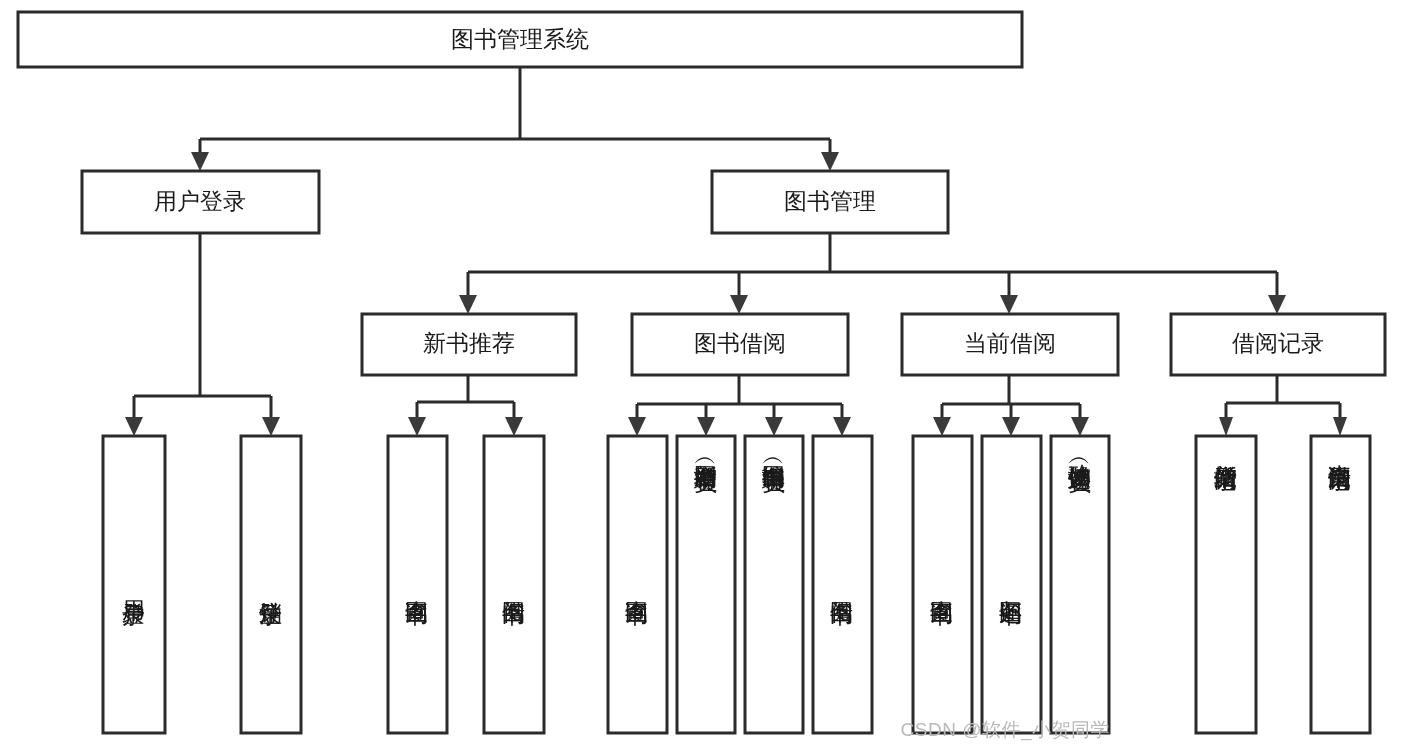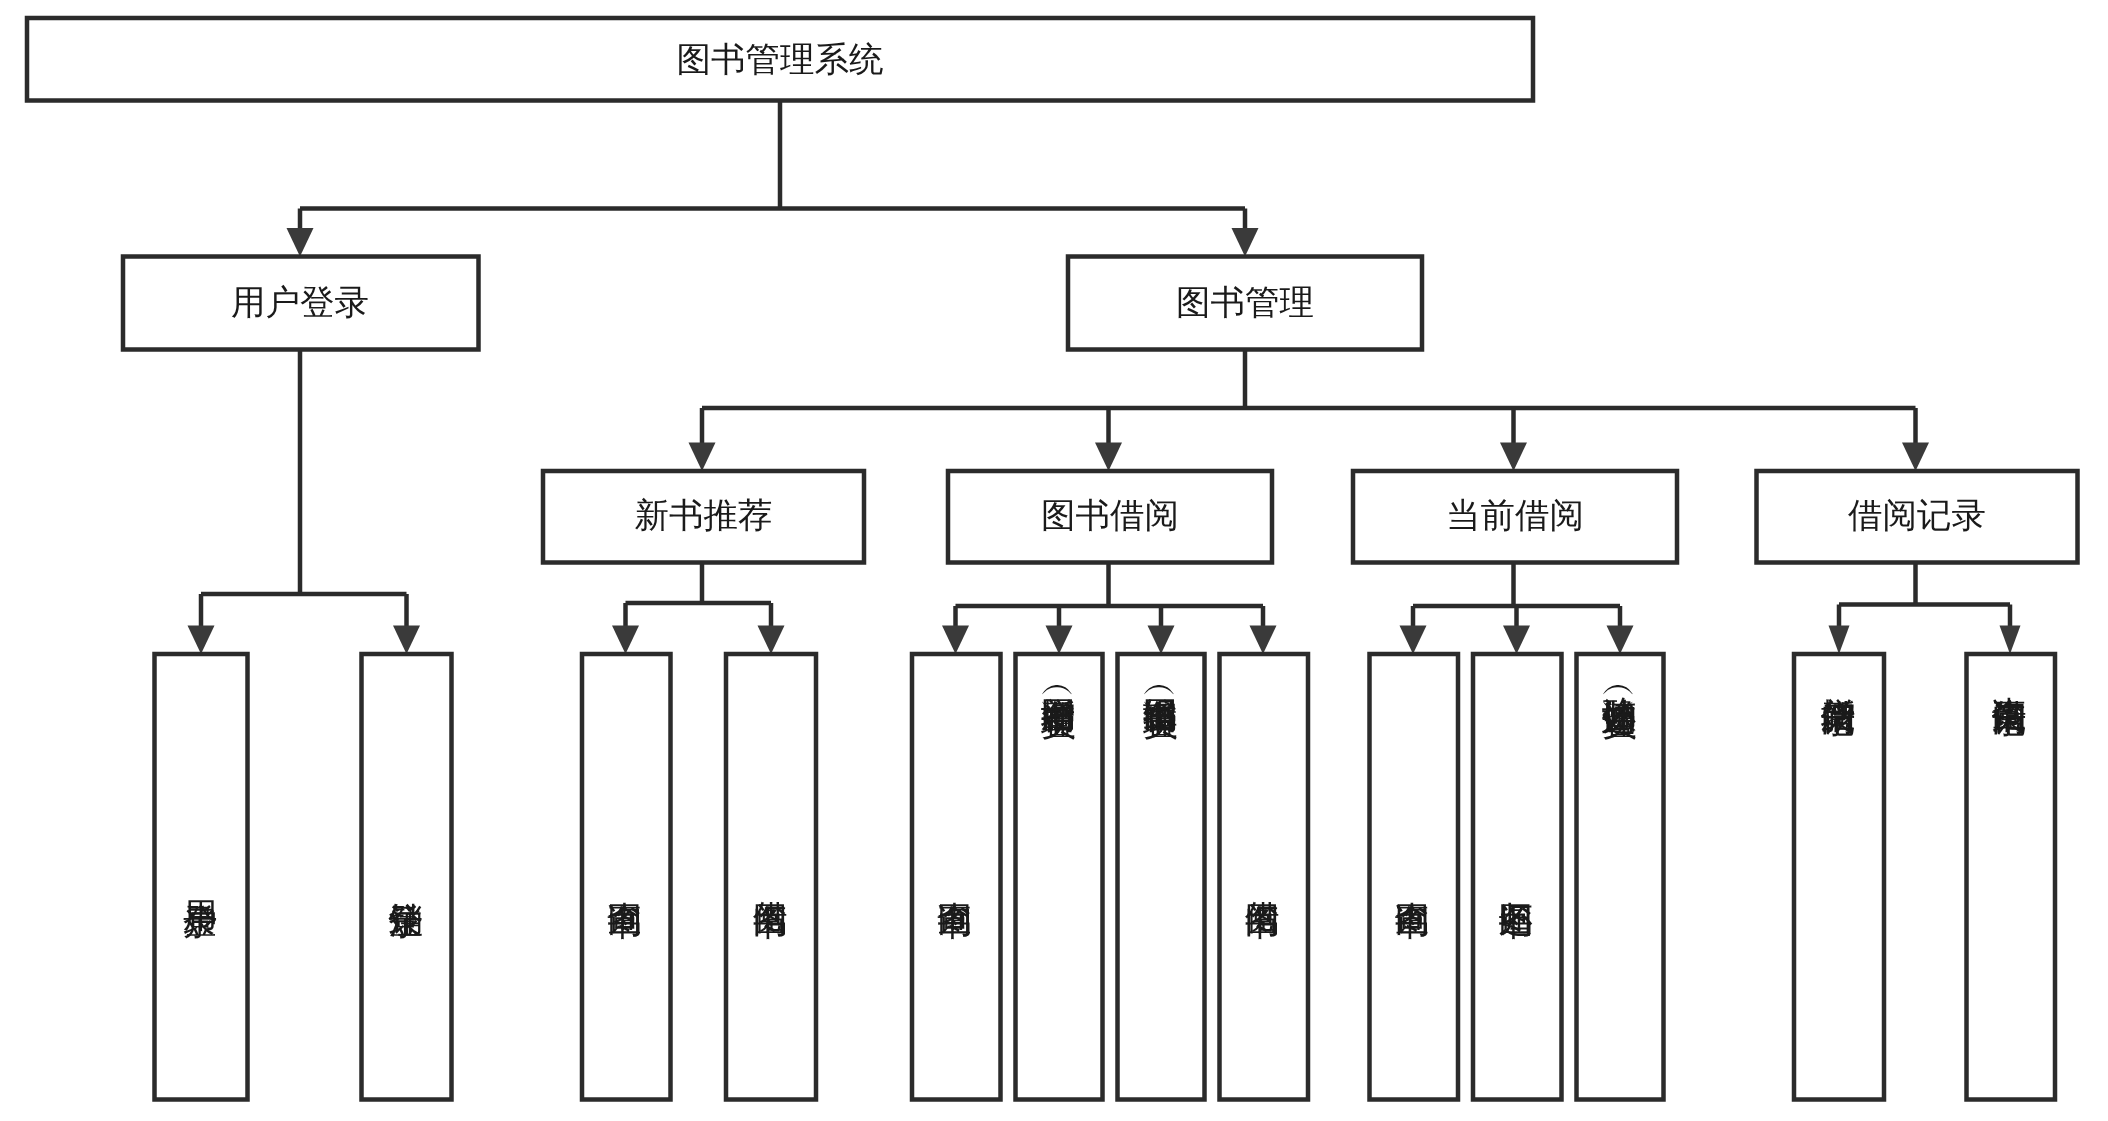--- a/index.html
+++ b/index.html
@@ -222,13 +222,14 @@
     <g>
       <rect class="node-rect" x="1196" y="436" width="60" height="297"></rect>
       <text class="node-label-v" x="1226" y="446" style="text-anchor: start;">新增借阅记录</text>
     </g>
     <g>
       <rect class="node-rect" x="1311" y="436" width="59" height="297"></rect>
       <text class="node-label-v" x="1340" y="446" style="text-anchor: start;">查询借阅记录</text>
     </g>
   </svg>
 
+  <div class="watermark">CSDN @软件_小贺同学</div>
 </div>
 
 </body></html>

